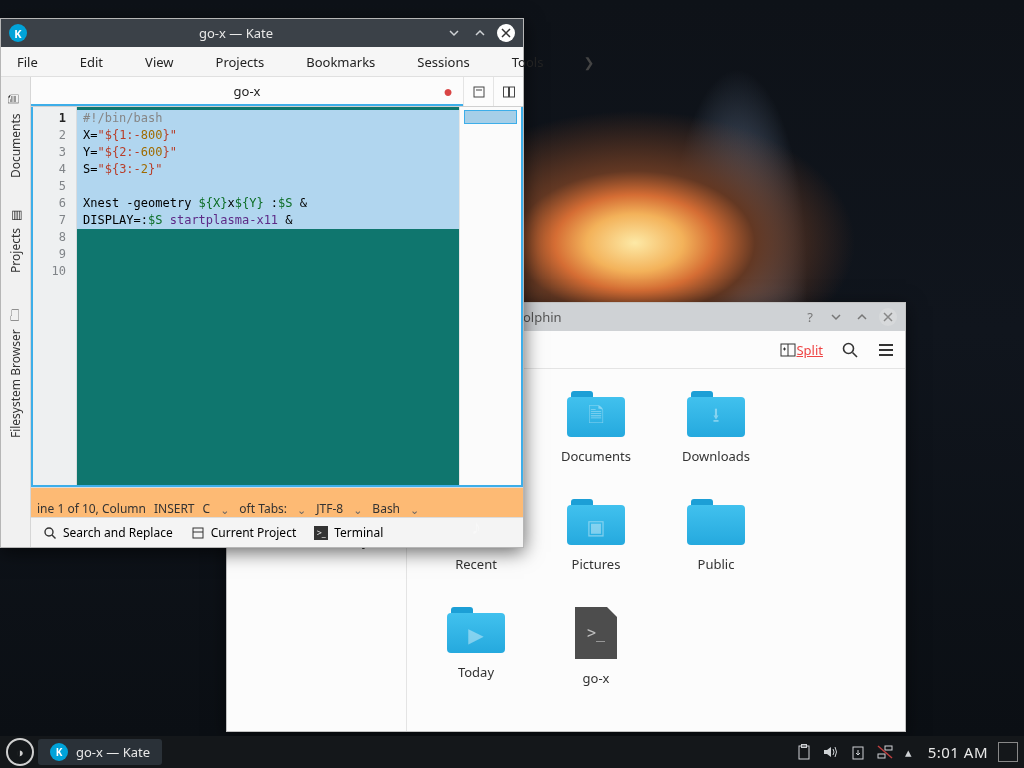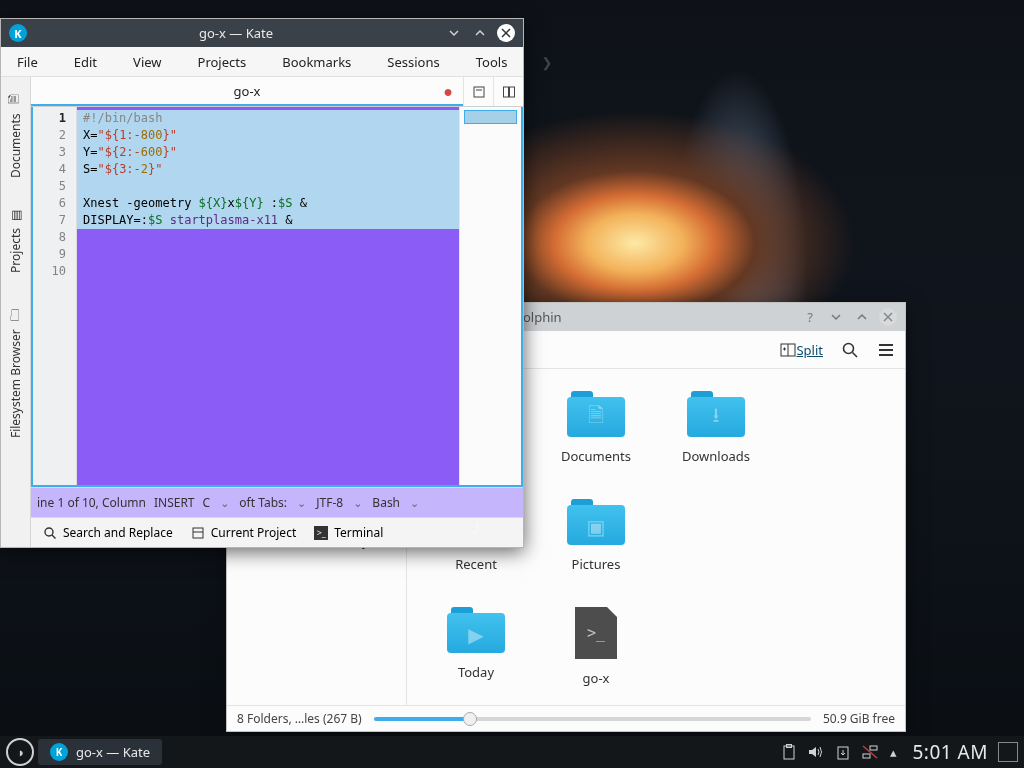--- a/index.html
+++ b/index.html
@@ -20,62 +20,62 @@
   box-shadow: 0 4px 18px rgba(0,0,0,0.6);
 }
 .titlebar {
   height: 28px; background: #3b4148; color: #e8e8e8; display: flex; align-items: center;
   padding: 0 8px; gap: 8px;
 }
 .titlebar .title { flex: 1; text-align: center; font-size: 13px; }
 .app-icon { width: 18px; height: 18px; border-radius: 9px; background: #00a3d9; display: flex; align-items: center; justify-content: center; font-size: 11px; font-weight: bold; color: #fff; }
 .win-btn { width: 18px; height: 18px; display: flex; align-items: center; justify-content: center; color: #cfd2d5; }
 .win-btn.close { background: #fff; color: #333; border-radius: 9px; }
-.menubar { height: 30px; display: flex; align-items: center; padding: 0 4px; background: #f6f6f6; border-bottom: 1px solid #e0e0e0; gap: 12px; }
+.menubar { height: 30px; display: flex; align-items: center; padding: 0 4px; background: #f6f6f6; border-bottom: 1px solid #e0e0e0; gap: 18px; }
 .menubar .mitem { padding: 4px 12px; color: #222; }
 .menubar .chev { margin-left: auto; padding: 4px 10px; color: #444; }
 .kate-body { flex: 1; display: flex; min-height: 0; }
 .sidepanels { width: 30px; border-right: 1px solid #d6d6d6; background: #f1f1f1; display: flex; flex-direction: column; align-items: center; justify-content: flex-start; padding-top: 4px; gap: 18px; }
 .sidetab { writing-mode: vertical-rl; transform: rotate(180deg); font-size: 12px; color: #333; display: flex; align-items: center; gap: 6px; padding: 6px 2px; }
 .sidetab svg, .sidetab span.icn { transform: rotate(90deg); }
 .editor-col { flex: 1; display: flex; flex-direction: column; min-width: 0; }
 .tabbar { height: 30px; display: flex; align-items: stretch; border-bottom: 1px solid #d0d0d0; }
 .filetab { flex: 1; display: flex; align-items: center; justify-content: center; position: relative; border-bottom: 2px solid #3daee9; color: #222; }
 .filetab .closex { position: absolute; right: 10px; color: #d94545; font-size: 16px; }
 .tabbar .ticon { width: 30px; display: flex; align-items: center; justify-content: center; color: #444; border-left: 1px solid #e4e4e4; }
 .editor-wrap { flex: 1; display: flex; border: 2px solid #3daee9; border-top: none; min-height: 0; }
 .gutter { width: 44px; background: #eef0f1; color: #808488; font-family: "DejaVu Sans Mono", monospace; font-size: 12px; text-align: right; padding: 3px 10px 0 0; line-height: 17px; border-right: 1px solid #dadcde; }
-.code { flex: 1; background: #8b5cf6; position: relative; font-family: "DejaVu Sans Mono", monospace; font-size: 12px; line-height: 17px; padding-top: 3px; overflow: hidden; }
+.code { flex: 1; background: #0f766e; position: relative; font-family: "DejaVu Sans Mono", monospace; font-size: 12px; line-height: 17px; padding-top: 3px; overflow: hidden; }
 .code .ln { padding: 0 6px; white-space: pre; }
 .code .sel { background: #b1d6ef; }
 .c-comment { color: #868686; }
 .c-str { color: #b83e2a; }
 .c-num { color: #9f6b00; }
 .c-kw { color: #10155e; font-weight: bold; }
 .c-var { color: #0b6d25; }
 .c-cmd { color: #5d2a86; }
 .minimap { width: 62px; background: #fbfbfb; border-left: 1px solid #e6e6e6; position: relative; }
 .minimap .thumb { position: absolute; top: 3px; left: 4px; right: 4px; height: 14px; background: #a6cfe8; border: 1px solid #3daee9; }
-.statusbar { height: 30px; display: flex; align-items: center; padding: 0 6px; gap: 8px; color: #333; border-top: 1px solid #dcdcdc; font-size: 12px; background: #c4b5fd; overflow: hidden; }
+.statusbar { height: 30px; display: flex; align-items: flex-end; padding: 0 6px; gap: 8px; color: #333; border-top: 1px solid #dcdcdc; font-size: 12px; background: #fdba74; overflow: hidden; }
 .statusbar .chevd { color: #666; font-size: 11px; padding: 0 2px; }
 .bottombar { height: 30px; display: flex; align-items: center; padding: 0 6px; gap: 6px; border-top: 1px solid #dcdcdc; background: #f4f4f4; font-size: 12px; }
 .bottombar .bitem { display: flex; align-items: center; gap: 6px; padding: 2px 6px; }
 .bottombar .bicon { width: 14px; height: 14px; display: inline-flex; align-items: center; justify-content: center; }
 
 .dolphin {
   position: absolute; top: 302px; left: 226px; width: 680px; height: 430px;
   background: #fcfcfc; border: 1px solid #c2c2c2; display: flex; flex-direction: column;
   box-shadow: 0 4px 18px rgba(0,0,0,0.5);
 }
 .dolphin .titlebar { background: #cfd2d5; color: #555; }
 .dolphin .titlebar .title { color: #555; }
 .dolphin .titlebar .win-btn { color: #777; }
 .dolphin .titlebar .win-btn.close { background: #d7d9db; color: #888; }
 .dtoolbar { height: 38px; display: flex; align-items: center; justify-content: flex-end; padding: 0 10px; gap: 18px; border-bottom: 1px solid #e4e4e4; }
-.dtoolbar .dbtn { display: flex; align-items: center; color: #0c4a6e; text-decoration: underline; }
+.dtoolbar .dbtn { display: flex; align-items: center; color: #ef4444; text-decoration: underline; }
 .dcontent { flex: 1; display: flex; min-height: 0; }
 .places { width: 180px; border-right: 1px solid #e4e4e4; padding: 8px 0 0 0; overflow: hidden; font-size: 13px; }
 .places .pitem { display: flex; align-items: center; gap: 10px; padding: 6px 14px; color: #333; }
 .places .phead { color: #8a8a8a; padding: 8px 14px 4px; font-size: 12px; }
 .filegrid { flex: 1; overflow: auto; padding: 22px 14px 10px; display: grid; grid-template-columns: repeat(4, 1fr); gap: 34px 10px; align-content: start; position: relative; }
 .filegrid::-webkit-scrollbar { width: 10px; }
 .filegrid::-webkit-scrollbar-thumb { background: #c6c8ca; border-radius: 5px; }
 .fitem { display: flex; flex-direction: column; align-items: center; gap: 10px; color: #333; font-size: 13px; }
 .folder { width: 58px; height: 46px; position: relative; }
 .folder::before { content: ""; position: absolute; top: 0; left: 4px; width: 22px; height: 10px; background: #1c9fd6; border-radius: 3px 3px 0 0; }
@@ -95,21 +95,21 @@
   display: flex; align-items: center; color: #e8e8e8; font-size: 13px; padding: 0 6px; gap: 4px;
 }
 .launcher { width: 28px; height: 28px; border-radius: 14px; border: 2px solid #d0d0d0; display: flex; align-items: center; justify-content: center; font-size: 13px; color: #d0d0d0; }
 .task { display: flex; align-items: center; gap: 8px; padding: 4px 12px; height: 26px; border-radius: 3px; }
 .task.active { background: #2a3138; }
 .task .ticon-k { width: 18px; height: 18px; background: #00a3d9; border-radius: 9px; display: flex; align-items: center; justify-content: center; color: #fff; font-size: 10px; font-weight: bold; }
 .task .ticon-f { width: 18px; height: 16px; background: #2ea6de; border-radius: 2px; position: relative; }
 .task .ticon-f::before { content: ""; position: absolute; top: -3px; left: 2px; width: 8px; height: 4px; background: #1c7fae; border-radius: 1px 1px 0 0; }
 .spacer { flex: 1; }
 .tray { display: flex; align-items: center; gap: 12px; color: #cfd2d5; font-size: 13px; padding-right: 6px; }
-.clock { font-size: 19px; letter-spacing: 0.5px; padding: 0 6px; }
+.clock { font-size: 15px; letter-spacing: 0.5px; padding: 0 6px; }
 .deskshow { width: 20px; height: 20px; border: 1px solid #888; }
 svg { display: block; }
 </style>
 </head>
 <body>
 
 <div class="desktop-bg"></div>
 
 <div class="dolphin">
   <div class="titlebar">
@@ -217,40 +217,36 @@
             <span class="glyph">♪</span>
           </div>
           <span>Recent</span>
         </div>
       <div class="fitem">
           <div class="folder">
             <span class="glyph">▣</span>
           </div>
           <span>Pictures</span>
         </div>
+      <div class="fitem">
+          <div class="folder"></div>
+          <span>Public</span>
+        </div>
       <div class="fitem" style="grid-column:4"></div>
       <div class="fitem">
           <div class="folder">
             <span class="glyph">▶</span>
           </div>
           <span>Today</span>
         </div>
       <div class="fitem">
           <div class="script"></div>
           <span>go-x</span>
         </div>
     </div>
-  </div>
-  <div class="dstatus">
-    <span>8 Folders, …les (267 B)</span>
-    <div class="slider">
-        <div class="fill"></div>
-        <div class="knob"></div>
-      </div>
-    <span>50.9 GiB free</span>
   </div>
 </div>
 
 <div class="kate">
   <div class="titlebar">
     <span class="app-icon">K</span>
     <span class="title">go-x — Kate</span>
     <span class="win-btn">
         <svg width="12" height="12" viewBox="0 0 12 12">
           <path d="M2 4 L6 8 L10 4" fill="none" stroke="currentColor" stroke-width="1.5"></path>

